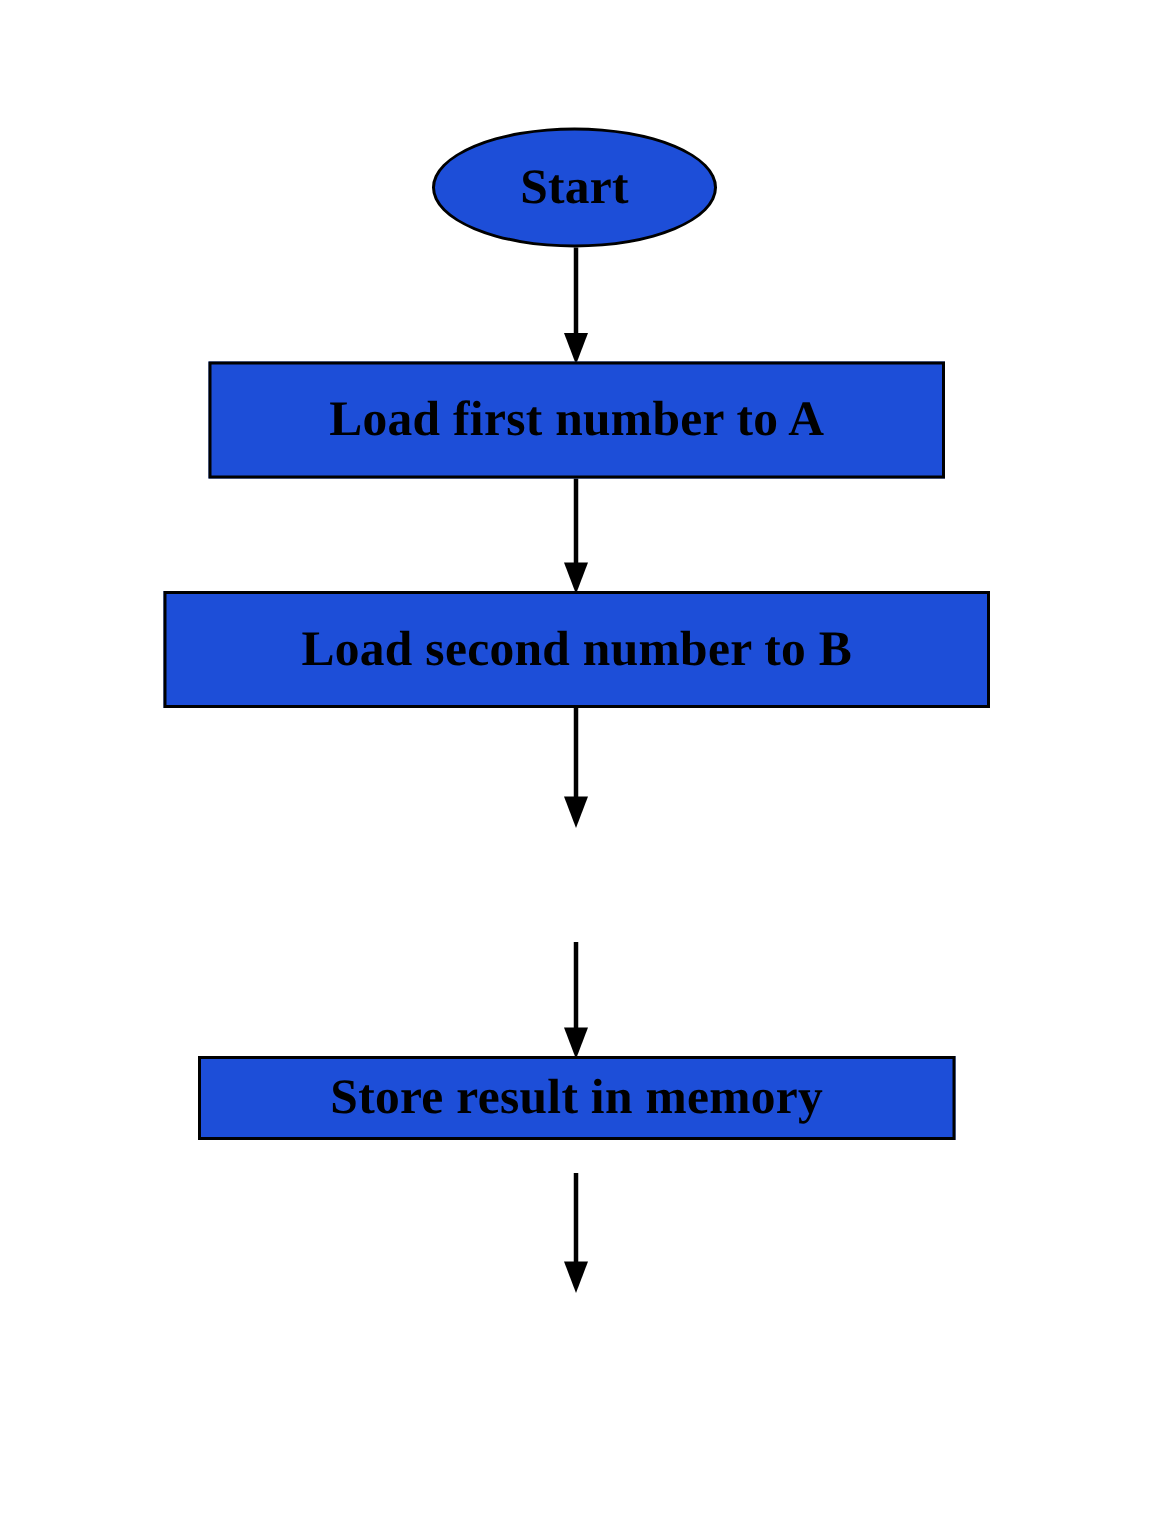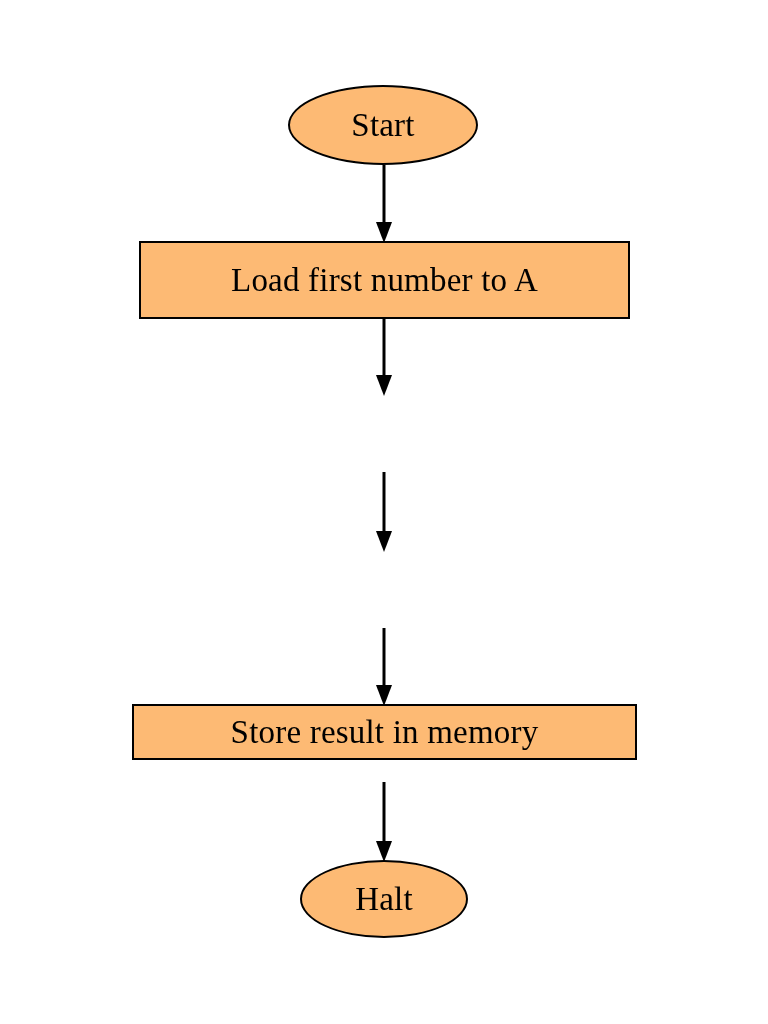--- a/index.html
+++ b/index.html
@@ -19,21 +19,22 @@
     width: 768px;
     height: 1024px;
     background: #ffffff;
   }
   .node {
     position: absolute;
     box-sizing: border-box;
     display: flex;
     align-items: center;
     justify-content: center;
-    background: #fdba74;
+    background: #1d4ed8;
+    font-weight: bold;
   }
   .node-terminal {
     border: 2px solid #000000;
     border-radius: 50%;
   }
   .node-process {
     border: 2.5px solid #000000;
     border-radius: 0;
   }
   .node-label {
@@ -87,19 +88,19 @@
         <line x1="20" y1="0" x2="20" y2="62" stroke="#000000" stroke-width="3"></line>
         <polygon points="12,59 28,59 20,80" fill="#000000"></polygon>
       </svg>
     </div>
     <div class="node node-terminal" style="left: 288px; top: 85px; width: 190px; height: 80px;">
       <span class="node-label">Start</span>
     </div>
     <div class="node node-process" style="left: 139px; top: 241px; width: 491px; height: 78px; align-items: center;">
       <span class="node-label">Load first number to A</span>
     </div>
+    <div class="node node-process" style="left: 109px; top: 394px; width: 551px; height: 78px;">
+      <span class="node-label">Load second number to B</span>
+    </div>
     <div class="node node-process" style="left: 132px; top: 704px; width: 505px; height: 56px;">
       <span class="node-label">Store result in memory</span>
-    </div>
-    <div class="node node-terminal" style="left: 300px; top: 860px; width: 168px; height: 78px;">
-      <span class="node-label">Halt</span>
     </div>
   </div>
 
 </body></html>

